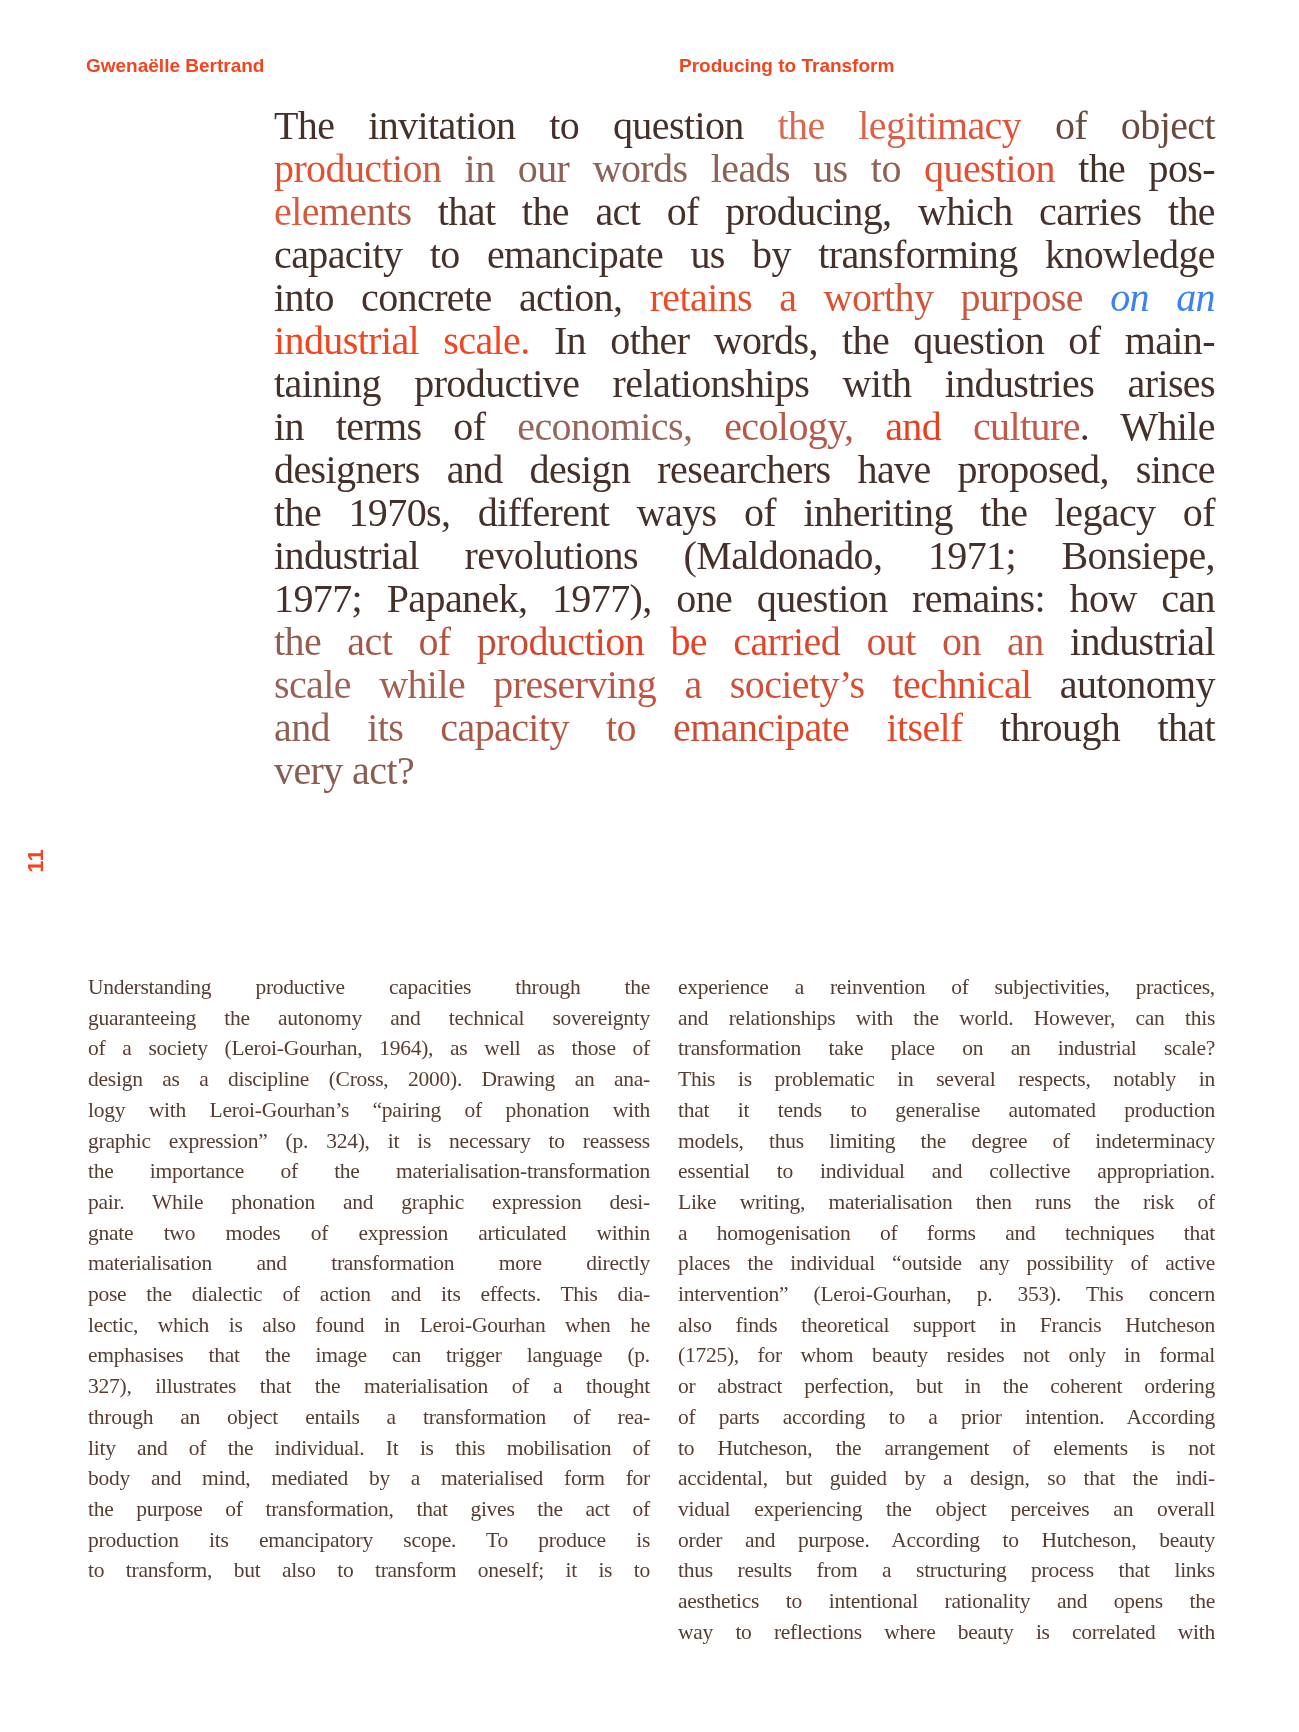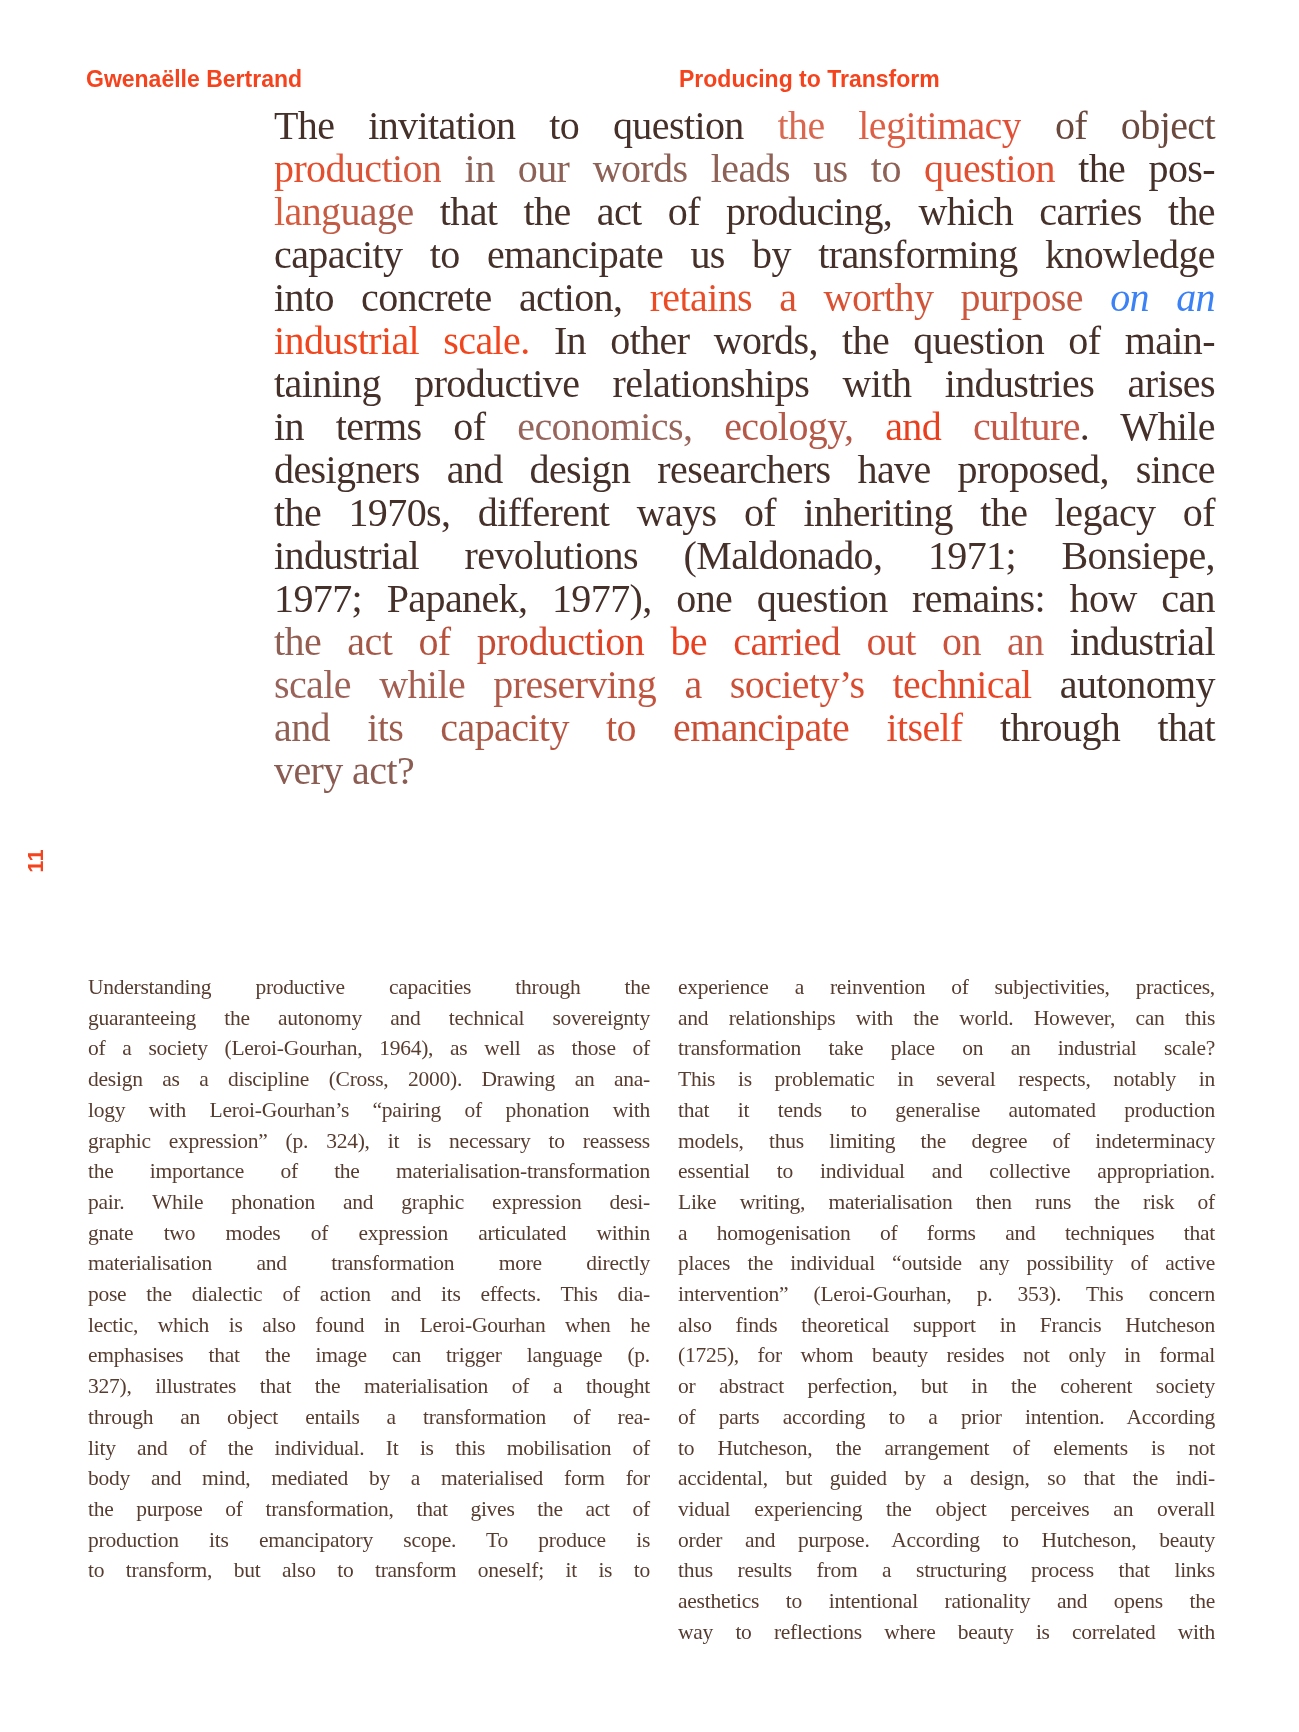--- a/index.html
+++ b/index.html
@@ -4,23 +4,23 @@
 <style>
   html, body { margin:0; padding:0; }
   body {
     width:1299px; height:1732px;
     background:#ffffff;
     overflow:hidden;
     position:relative;
     font-family:"Liberation Serif", serif;
   }
   .hdr-item {
-    position:absolute; top:68px;
+    position:absolute; top:56px;
     font-family:"Liberation Sans", sans-serif;
-    font-weight:700; font-size:23px; line-height:1;
+    font-weight:700; font-size:19px; line-height:1;
     color:var(--accent,#f4431d);
     letter-spacing:0;
   }
   #hdr-author { left:86px; }
   #hdr-title  { left:679px; }
 
   .page-number {
     position:absolute; left:14px; top:846px;
     width:44px; height:30px; text-align:center;
     font-family:"Liberation Sans", sans-serif;
@@ -67,21 +67,21 @@
   <header>
     <span class="hdr-item" id="hdr-author">Gwenaëlle Bertrand</span>
     <span class="hdr-item" id="hdr-title">Producing to Transform</span>
   </header>
 
   <div class="page-number">11</div>
 
   <section class="lede" id="lede">
       <div class="lede-line"><span style="color: rgb(70, 48, 42);">The invitation to question </span><span class="grad" style="background-image: linear-gradient(90deg, rgb(217, 106, 82), rgb(226, 79, 53)); color: rgb(226, 79, 53);">the legitimacy</span><span style="color: rgb(106, 73, 62);"> of object</span></div>
       <div class="lede-line"><span class="grad" style="background-image: linear-gradient(90deg, rgb(234, 76, 40), rgb(207, 90, 66)); color: rgb(207, 90, 66);">production</span><span style="color: rgb(141, 97, 86);"> in our words leads us to </span><span style="color: rgb(226, 80, 49);">question</span><span style="color: rgb(70, 48, 42);"> the pos-</span></div>
-      <div class="lede-line"><span class="grad" style="background-image: linear-gradient(90deg, rgb(224, 90, 58), rgb(160, 90, 78)); color: rgb(160, 90, 78);">language</span><span style="color: rgb(70, 48, 42);"> that the act of producing, which carries the</span></div>
+      <div class="lede-line"><span class="grad" style="background-image: linear-gradient(90deg, rgb(224, 90, 58), rgb(160, 90, 78)); color: rgb(160, 90, 78);">elements</span><span style="color: rgb(70, 48, 42);"> that the act of producing, which carries the</span></div>
       <div class="lede-line"><span style="color: rgb(70, 48, 42);">capacity to emancipate us by transforming knowledge</span></div>
       <div class="lede-line"><span style="color: rgb(70, 48, 42);">into concrete action, </span><span class="grad" style="background-image: linear-gradient(90deg, rgb(238, 74, 34), rgb(192, 90, 69)); color: rgb(192, 90, 69);">retains a worthy purpose</span><span style="color: #3b82f6; font-style: italic;"> on an</span></div>
       <div class="lede-line"><span style="color: rgb(241, 69, 29);">industrial scale.</span><span style="color: rgb(70, 48, 42);"> In other words, the question of main-</span></div>
       <div class="lede-line"><span style="color: rgb(70, 48, 42);">taining productive relationships with industries arises</span></div>
       <div class="lede-line"><span style="color: rgb(70, 48, 42);">in terms of </span><span style="color: rgb(151, 101, 91);">economics, </span><span style="color: rgb(181, 88, 71);">ecology, </span><span style="color: rgb(234, 63, 29);">and </span><span style="color: rgb(198, 88, 71);">culture</span><span style="color: rgb(70, 48, 42);">. While</span></div>
       <div class="lede-line"><span style="color: rgb(70, 48, 42);">designers and design researchers have proposed, since</span></div>
       <div class="lede-line"><span style="color: rgb(70, 48, 42);">the 1970s, different ways of inheriting the legacy of</span></div>
       <div class="lede-line"><span style="color: rgb(70, 48, 42);">industrial revolutions (Maldonado, 1971; Bonsiepe,</span></div>
       <div class="lede-line"><span style="color: rgb(70, 48, 42);">1977; Papanek, 1977), one question remains: how can</span></div>
       <div class="lede-line"><span class="grad" style="background-image: linear-gradient(90deg, rgb(141, 96, 85), rgb(238, 60, 26), rgb(192, 90, 72)); color: rgb(238, 60, 26);">the act of production be carried out on an</span><span style="color: rgb(70, 48, 42);"> industrial</span></div>
@@ -120,21 +120,21 @@
         <div class="body-line">This is problematic in several respects, notably in</div>
         <div class="body-line">that it tends to generalise automated production</div>
         <div class="body-line">models, thus limiting the degree of indeterminacy</div>
         <div class="body-line">essential to individual and collective appropriation.</div>
         <div class="body-line">Like writing, materialisation then runs the risk of</div>
         <div class="body-line">a homogenisation of forms and techniques that</div>
         <div class="body-line">places the individual “outside any possibility of active</div>
         <div class="body-line">intervention” (Leroi-Gourhan, p. 353). This concern</div>
         <div class="body-line">also finds theoretical support in Francis Hutcheson</div>
         <div class="body-line">(1725), for whom beauty resides not only in formal</div>
-        <div class="body-line">or abstract perfection, but in the coherent society</div>
+        <div class="body-line">or abstract perfection, but in the coherent ordering</div>
         <div class="body-line">of parts according to a prior intention. According</div>
         <div class="body-line">to Hutcheson, the arrangement of elements is not</div>
         <div class="body-line">accidental, but guided by a design, so that the indi-</div>
         <div class="body-line">vidual experiencing the object perceives an overall</div>
         <div class="body-line">order and purpose. According to Hutcheson, beauty</div>
         <div class="body-line">thus results from a structuring process that links</div>
         <div class="body-line">aesthetics to intentional rationality and opens the</div>
         <div class="body-line">way to reflections where beauty is correlated with</div>
       </div>
   </section>

